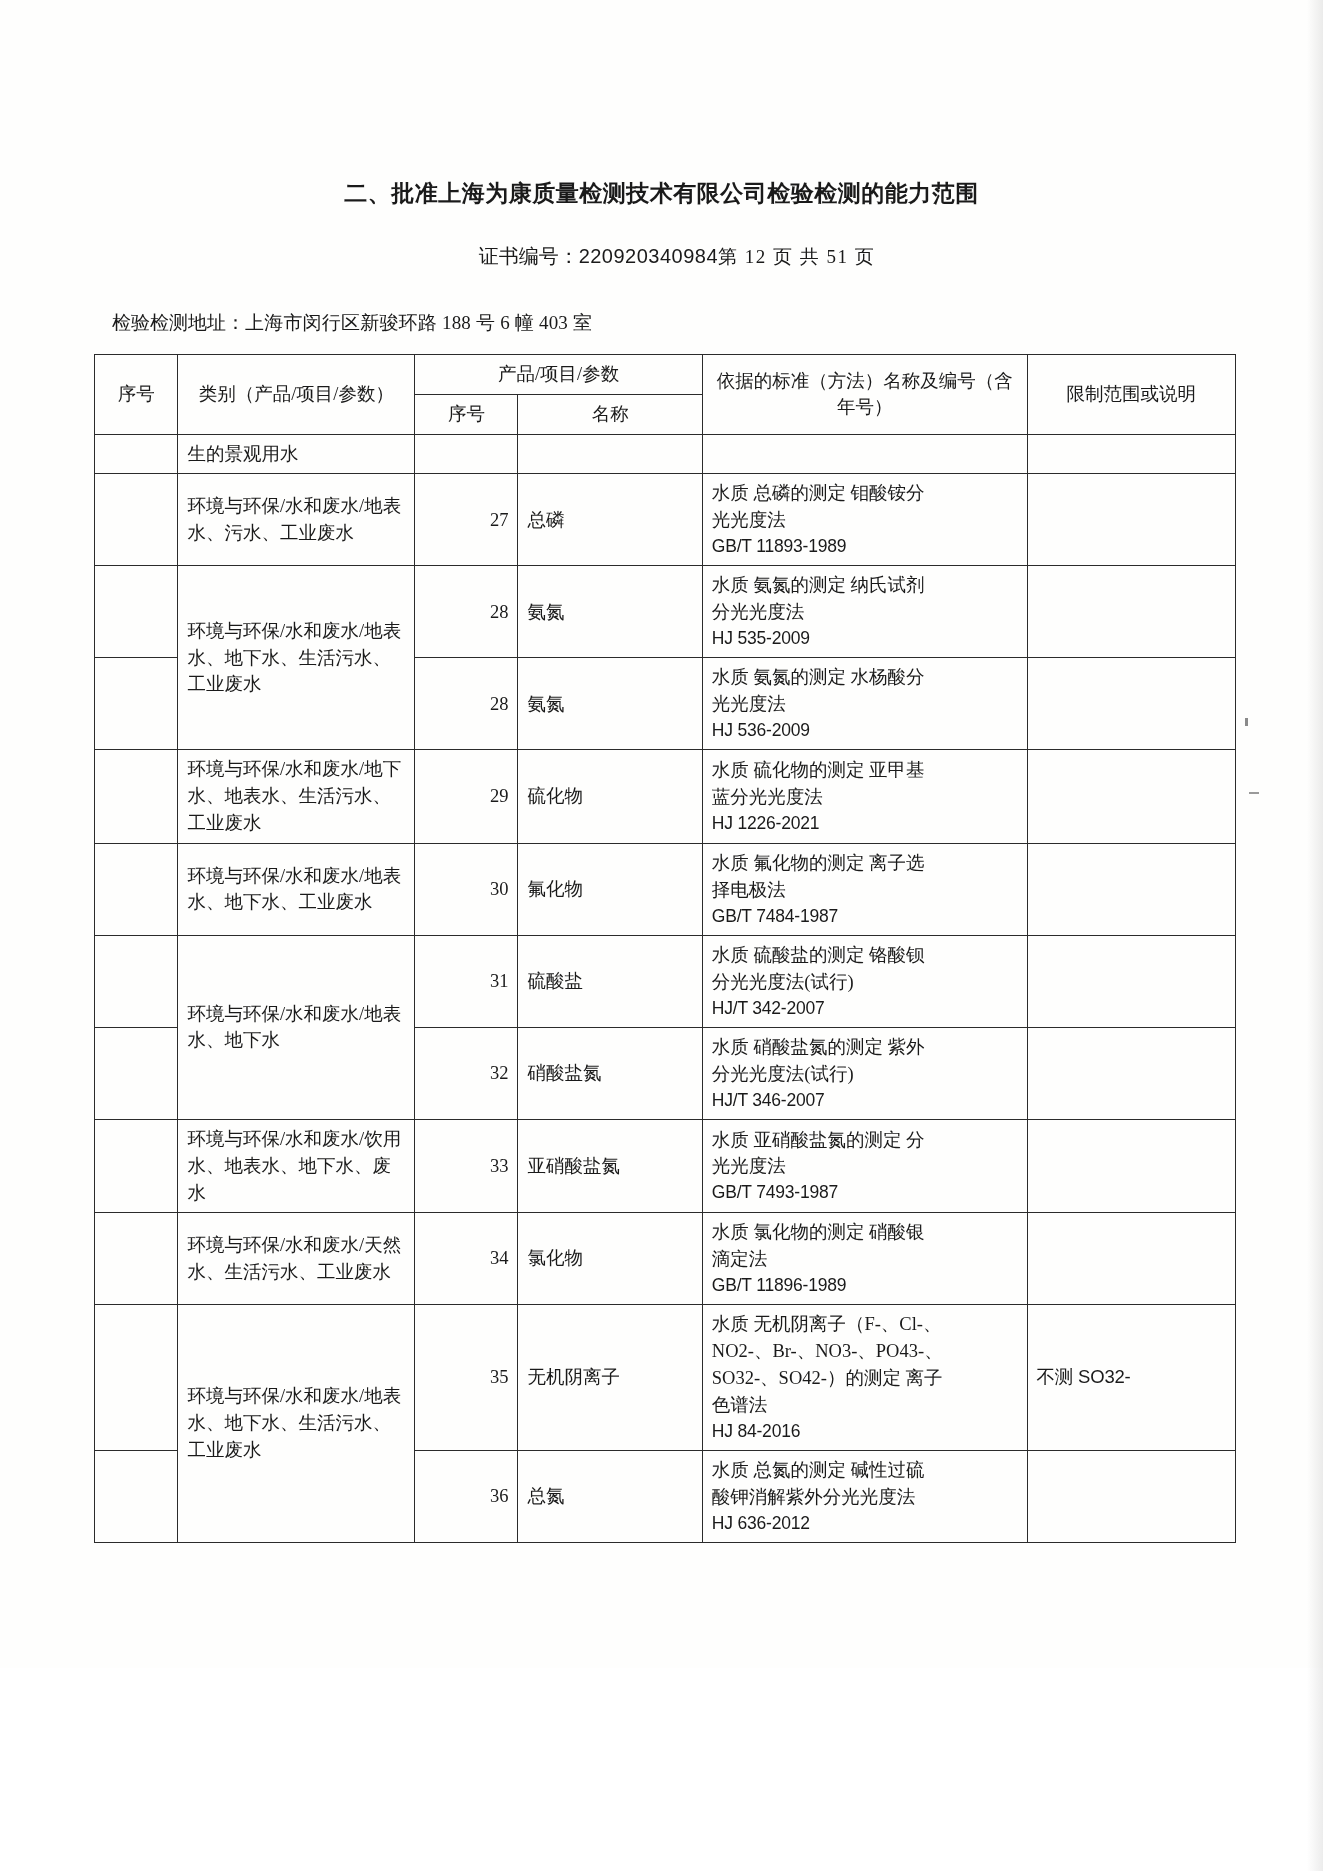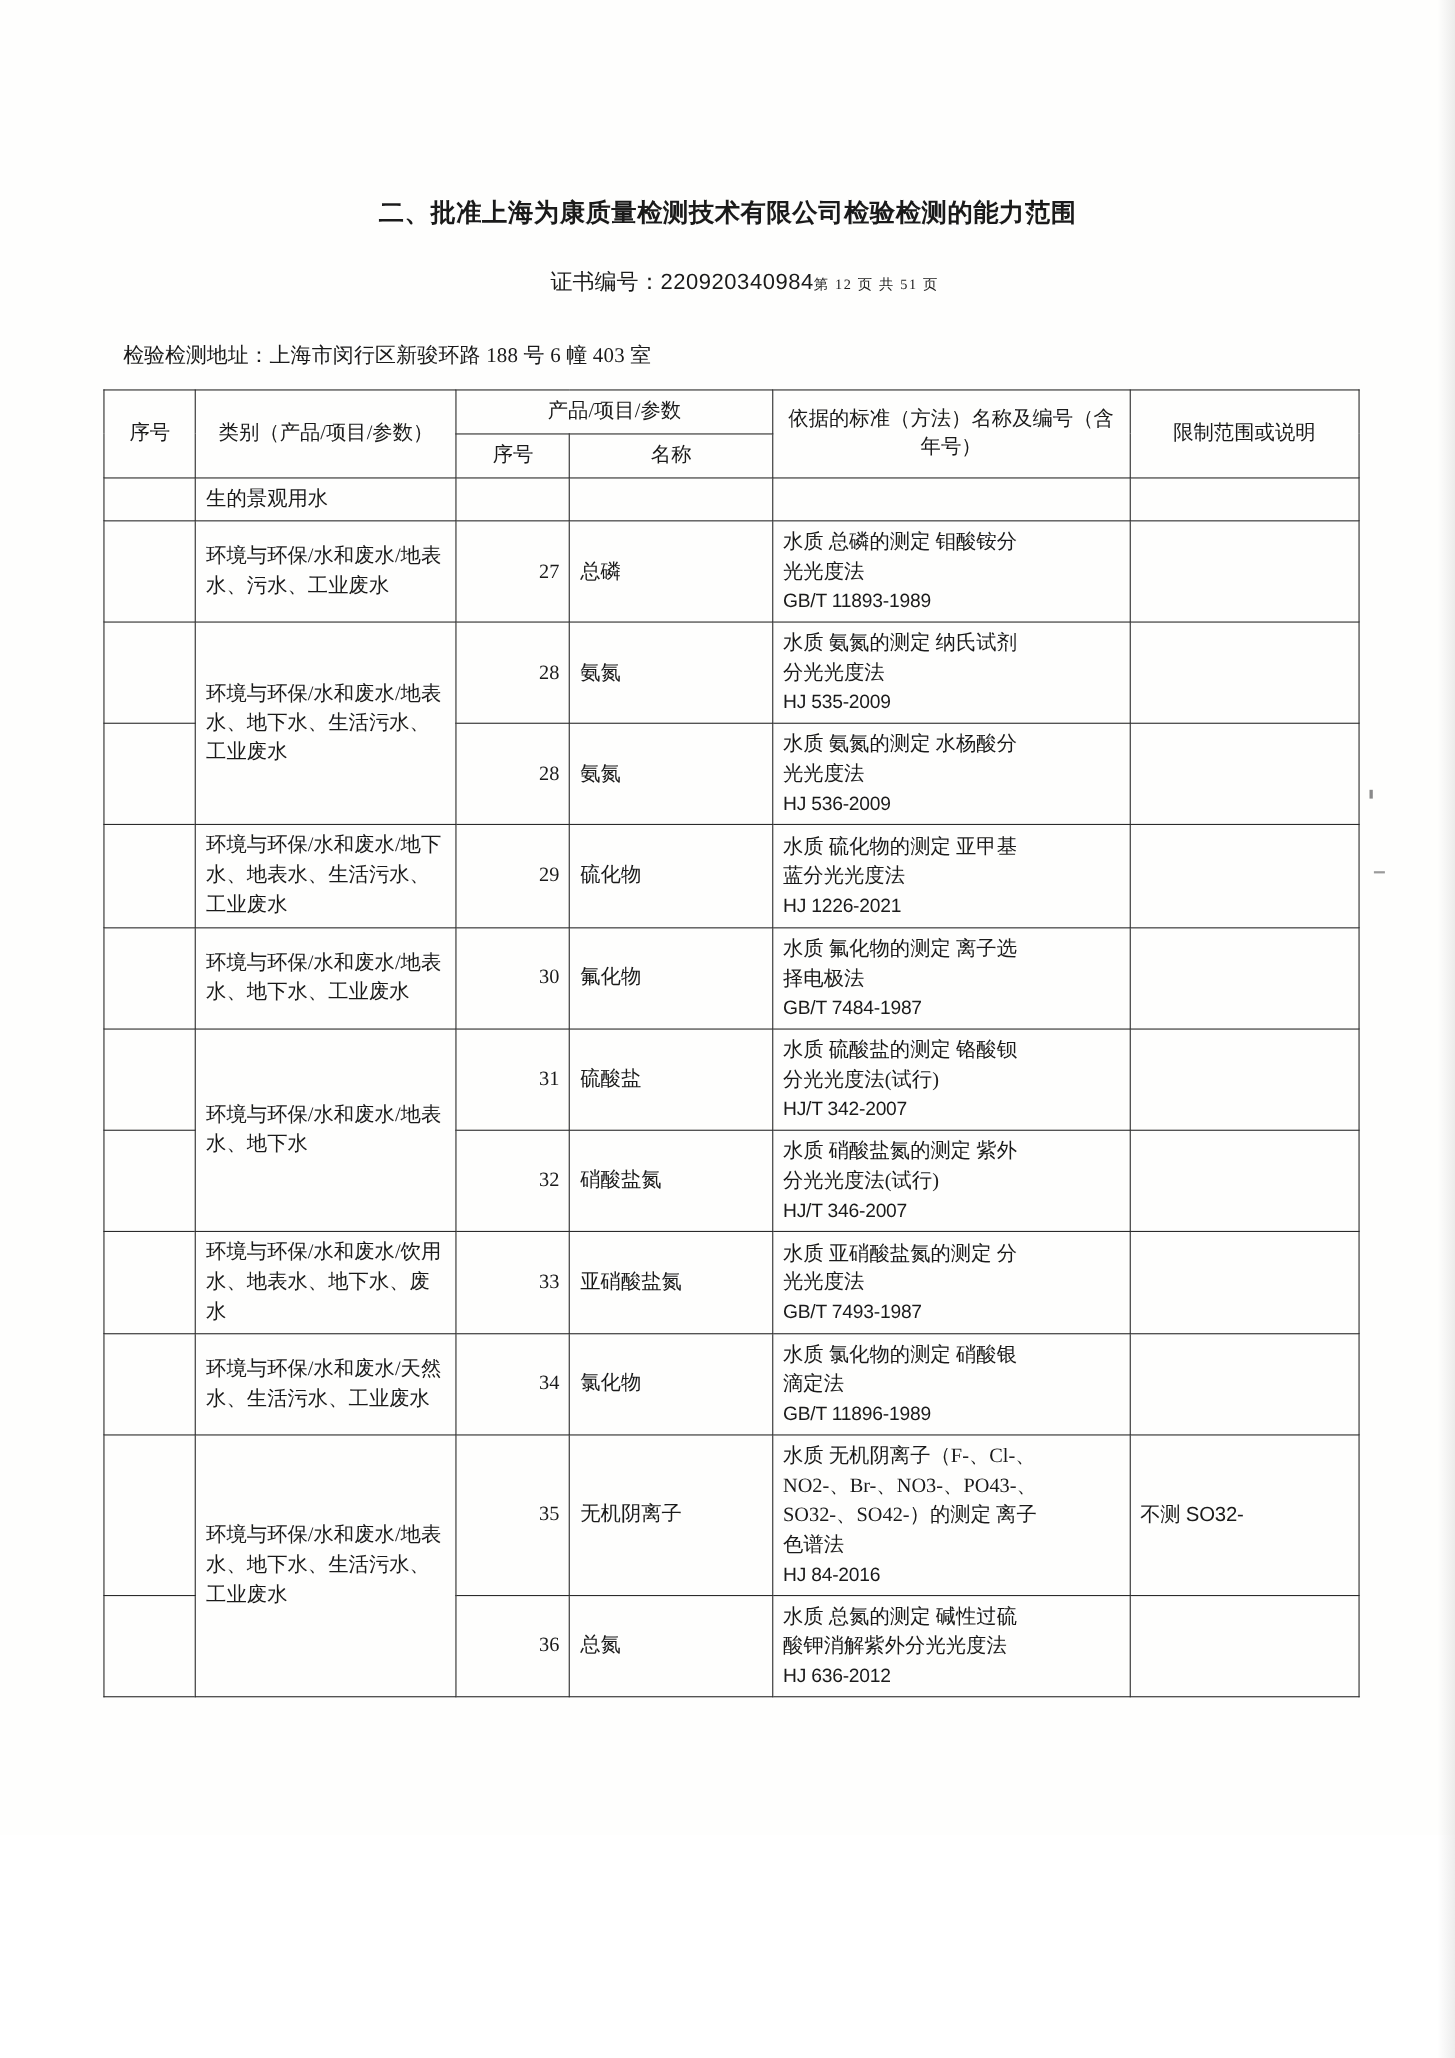--- a/index.html
+++ b/index.html
@@ -44,21 +44,21 @@
     font-size: 20px;
   }
   .cert-no {
     font-family: "Liberation Serif", serif;
   }
   .cert-no .num {
     font-family: "Liberation Sans", sans-serif;
     letter-spacing: 0.5px;
   }
   .page-no {
-    font-size: 13px;
+    font-size: 19px;
     letter-spacing: 1.5px;
   }
   .addr-row {
     position: absolute;
     left: 112px;
     top: 310px;
     font-size: 19px;
     text-align: right;
   }
   .addr-row .val {

